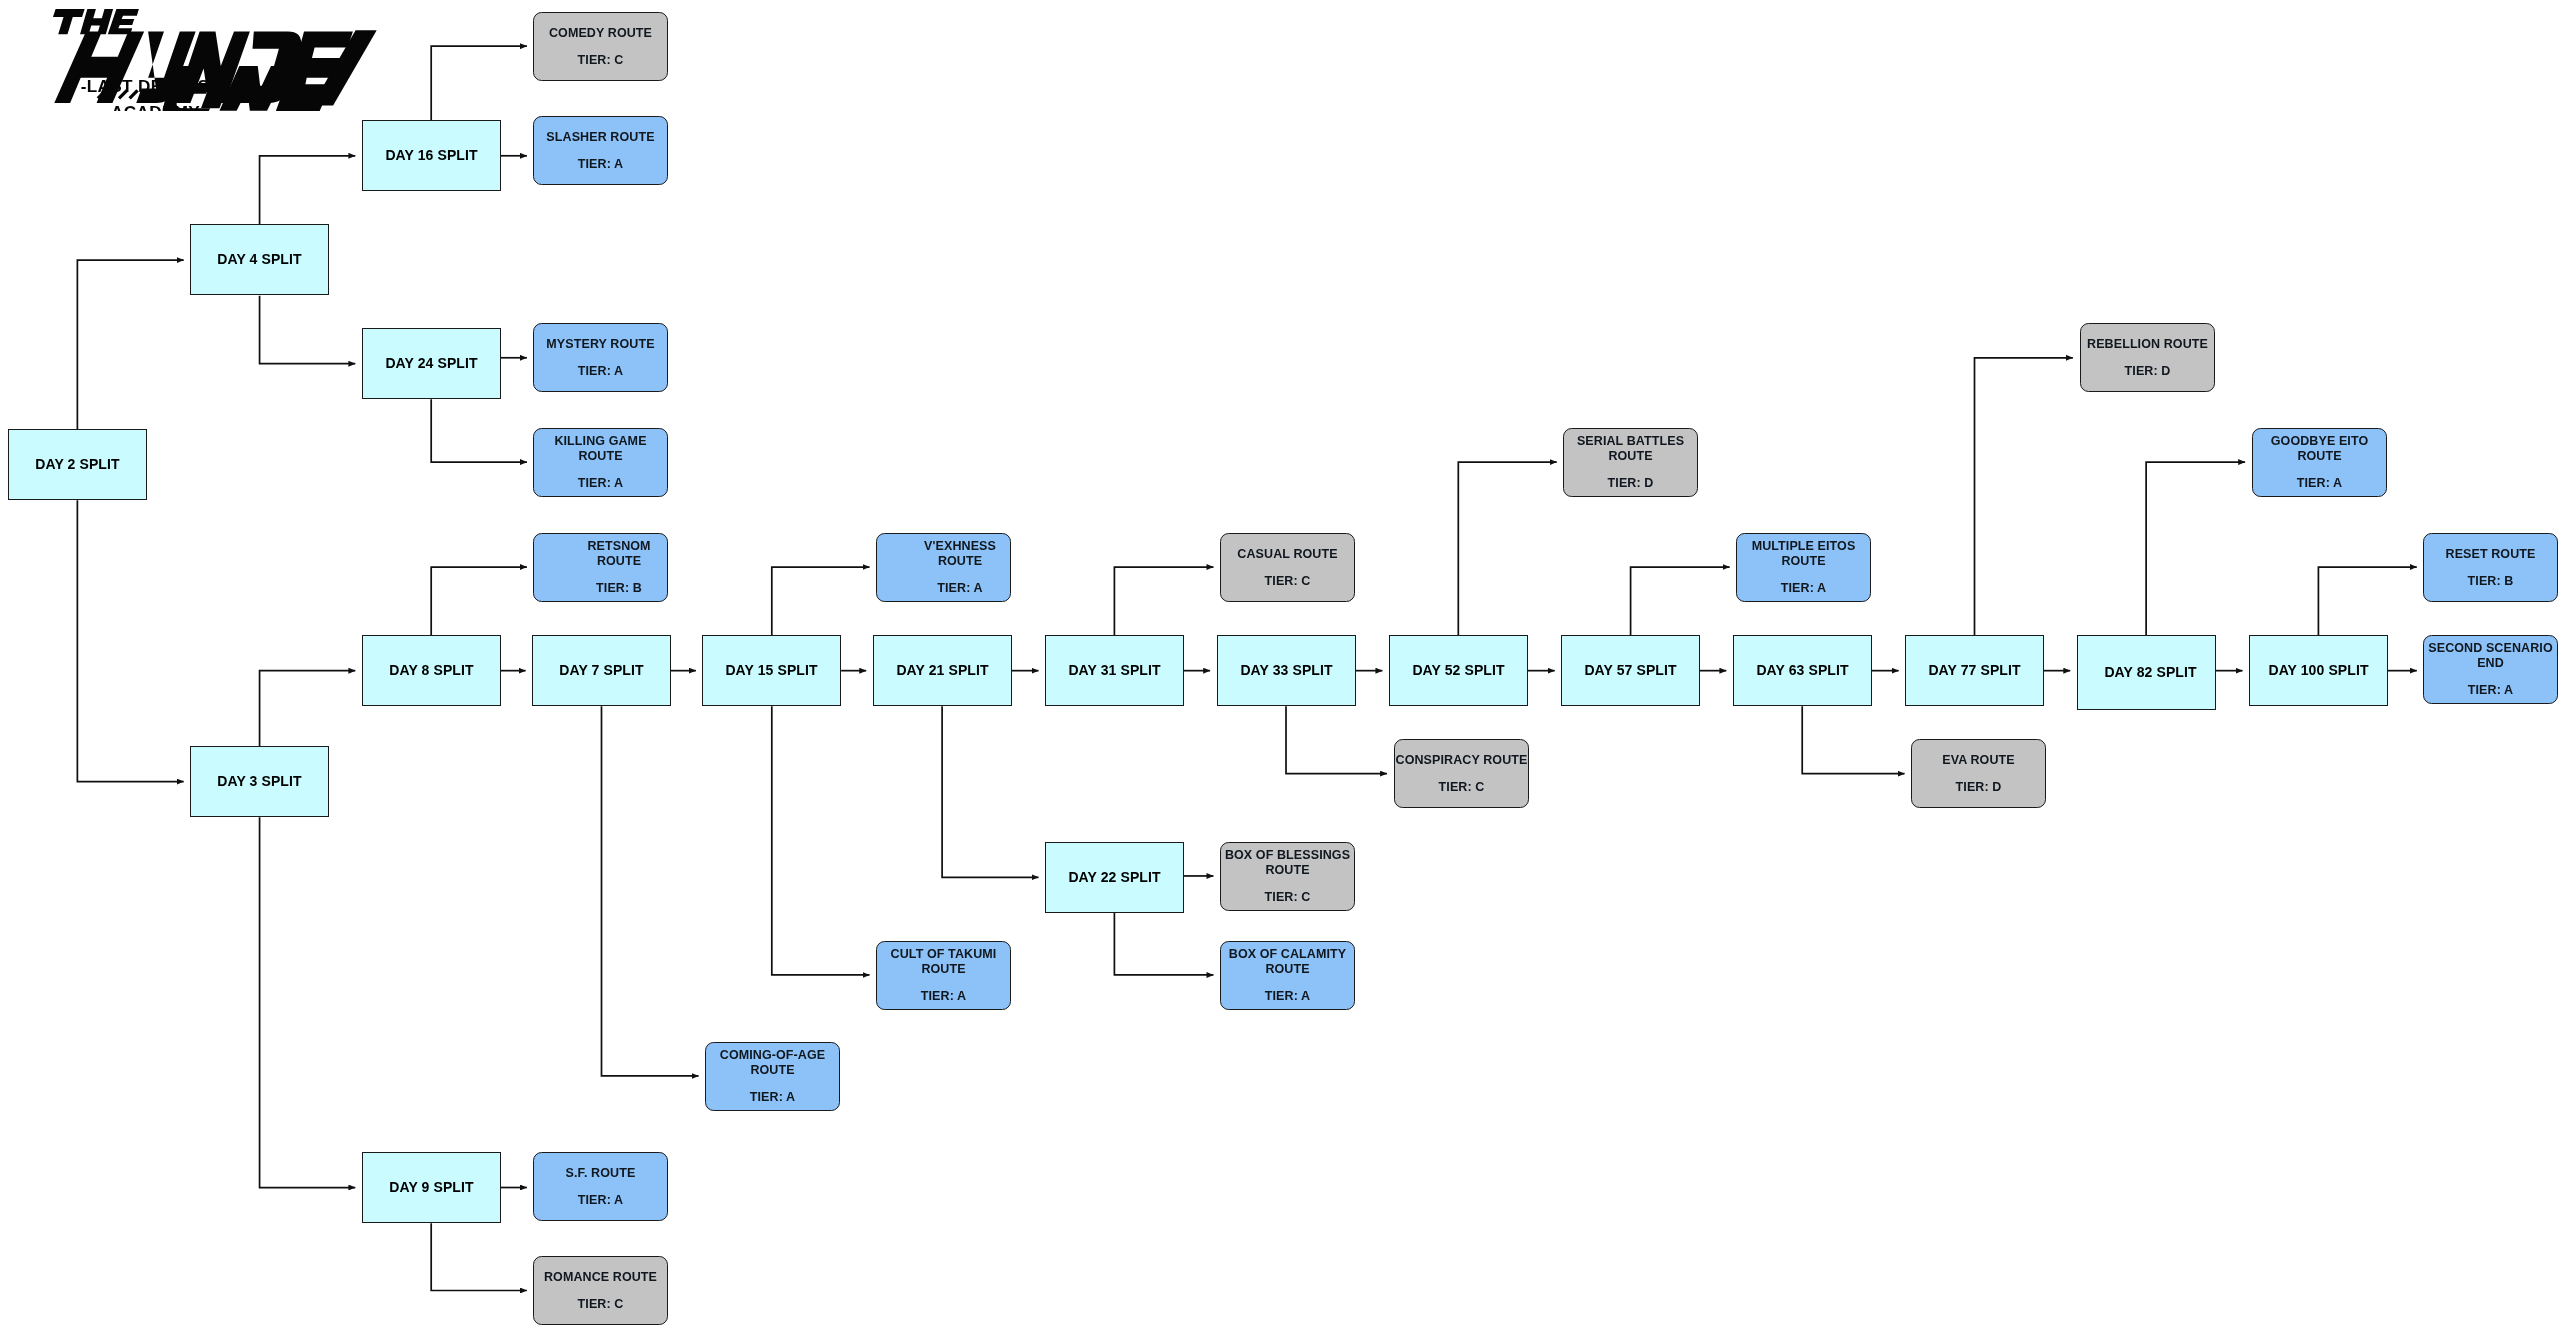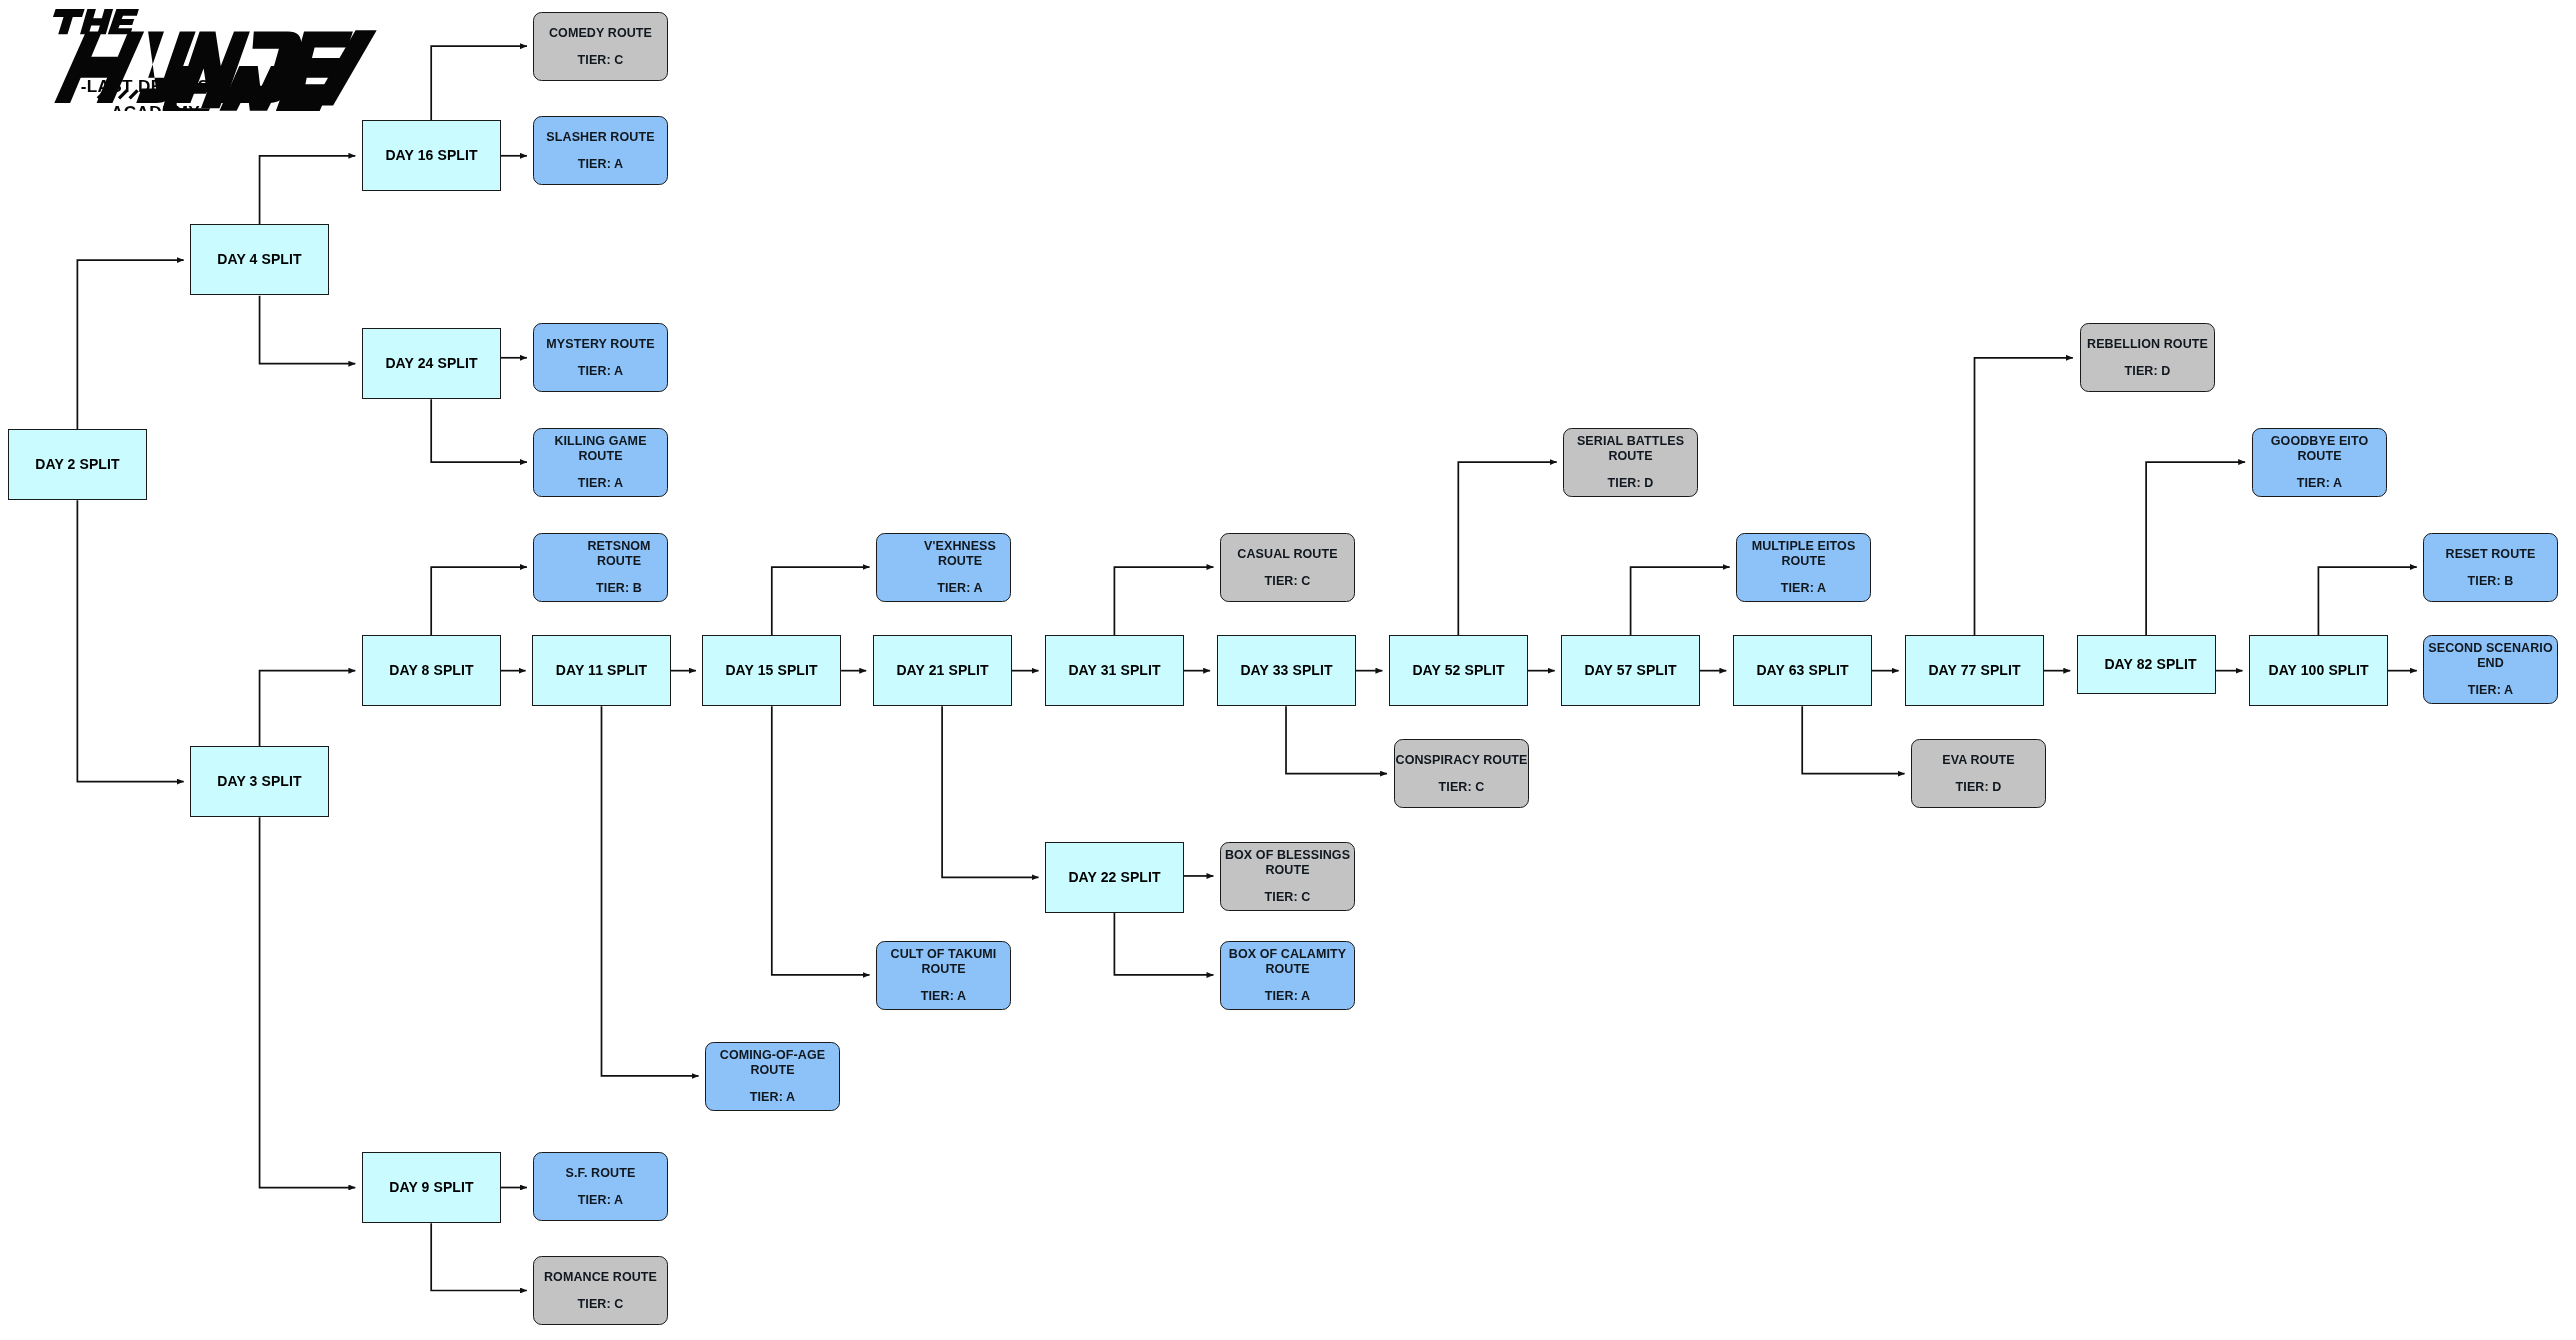--- a/index.html
+++ b/index.html
@@ -164,21 +164,21 @@
       <div class="node split" style="left: 362px; top: 328px; width: 139px; height: 71px;">
         <div class="nlabel">DAY 24 SPLIT</div>
       </div>
       <div class="node split" style="left: 190px; top: 746px; width: 139px; height: 71px;">
         <div class="nlabel">DAY 3 SPLIT</div>
       </div>
       <div class="node split" style="left: 362px; top: 635px; width: 139px; height: 71px;">
         <div class="nlabel">DAY 8 SPLIT</div>
       </div>
       <div class="node split" style="left: 532px; top: 635px; width: 139px; height: 71px;">
-        <div class="nlabel">DAY 11 SPLIT</div>
+        <div class="nlabel">DAY 7 SPLIT</div>
       </div>
       <div class="node split" style="left: 702px; top: 635px; width: 139px; height: 71px;">
         <div class="nlabel">DAY 15 SPLIT</div>
       </div>
       <div class="node split" style="left: 873px; top: 635px; width: 139px; height: 71px;">
         <div class="nlabel">DAY 21 SPLIT</div>
       </div>
       <div class="node split" style="left: 1045px; top: 635px; width: 139px; height: 71px;">
         <div class="nlabel">DAY 31 SPLIT</div>
       </div>
@@ -190,21 +190,21 @@
       </div>
       <div class="node split" style="left: 1561px; top: 635px; width: 139px; height: 71px;">
         <div class="nlabel">DAY 57 SPLIT</div>
       </div>
       <div class="node split" style="left: 1733px; top: 635px; width: 139px; height: 71px;">
         <div class="nlabel">DAY 63 SPLIT</div>
       </div>
       <div class="node split" style="left: 1905px; top: 635px; width: 139px; height: 71px;">
         <div class="nlabel">DAY 77 SPLIT</div>
       </div>
-      <div class="node split" style="left: 2077px; top: 635px; width: 139px; height: 59px; padding-left: 8px;">
+      <div class="node split" style="left: 2077px; top: 635px; width: 139px; height: 75px; padding-left: 8px;">
         <div class="nlabel">DAY 82 SPLIT</div>
       </div>
       <div class="node split" style="left: 2249px; top: 635px; width: 139px; height: 71px;">
         <div class="nlabel">DAY 100 SPLIT</div>
       </div>
       <div class="node split" style="left: 362px; top: 1152px; width: 139px; height: 71px;">
         <div class="nlabel">DAY 9 SPLIT</div>
       </div>
       <div class="node split" style="left: 1045px; top: 842px; width: 139px; height: 71px;">
         <div class="nlabel">DAY 22 SPLIT</div>

